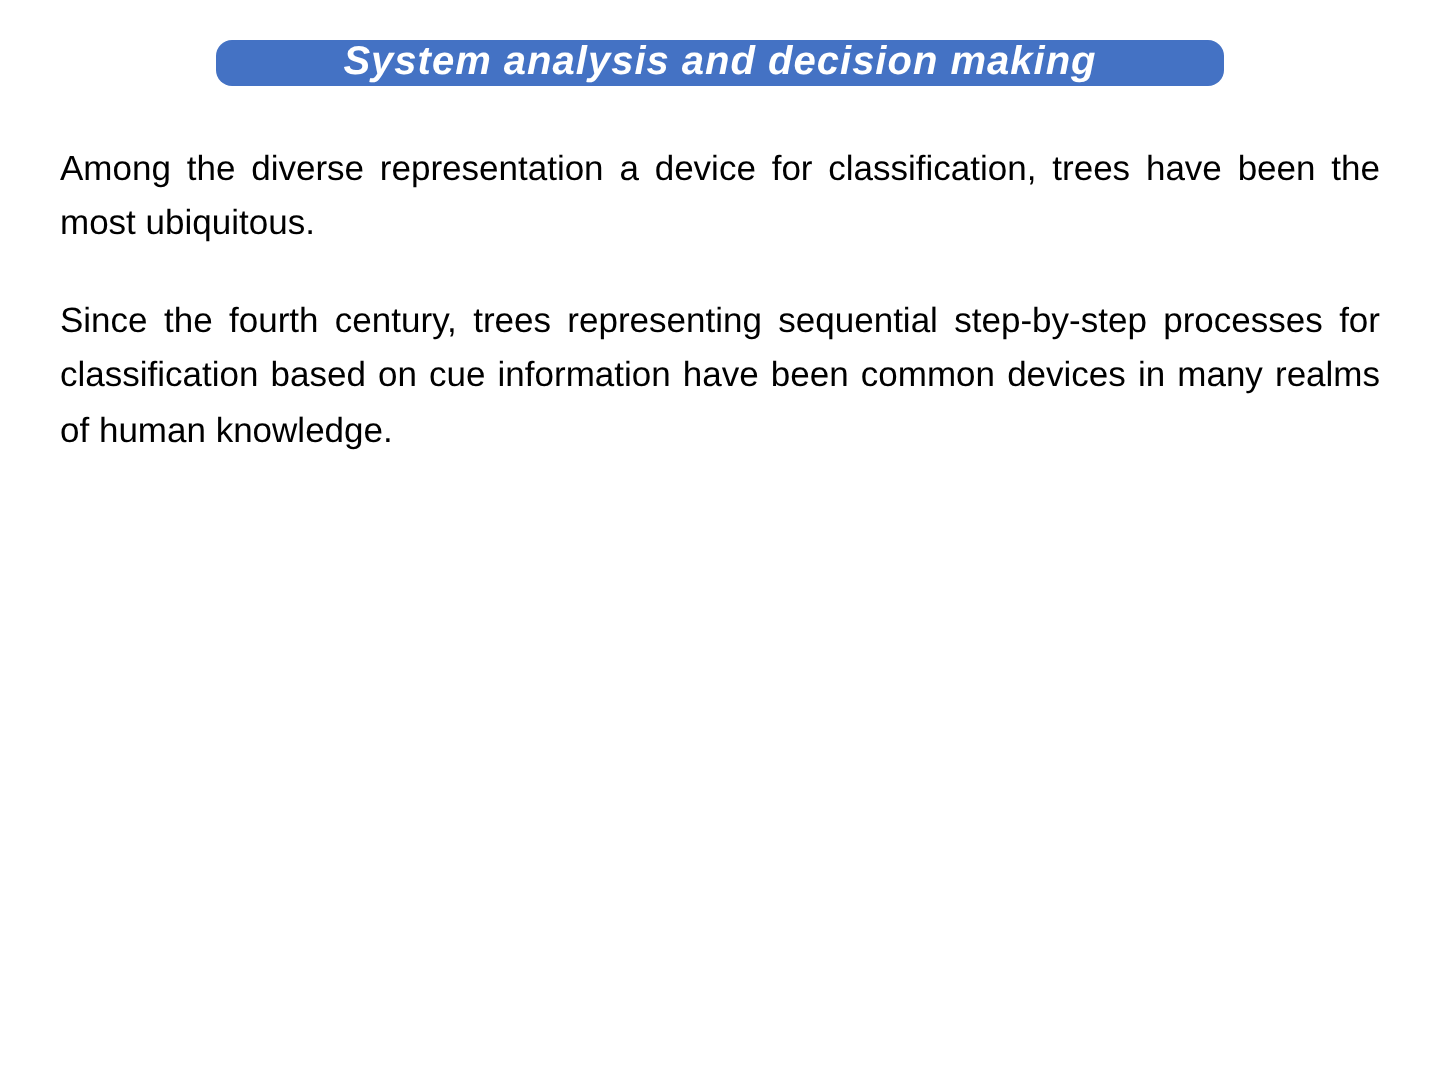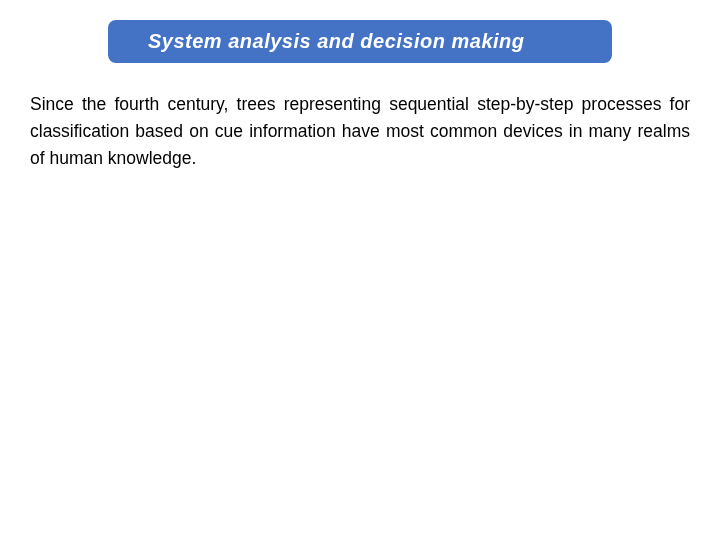--- a/index.html
+++ b/index.html
@@ -16,24 +16,24 @@
       display: flex;
       flex-direction: column;
       align-items: center;
       padding: 20px 30px;
       overflow: hidden;
     }
 
     .title-bar {
       background-color: #4472C4;
       border-radius: 8px;
-      padding: 10px 40px;
+      padding: 0 40px;
       margin-bottom: 28px;
       width: 504px;
-      text-align: left;
+      text-align: center;
     }
 
     .title-text {
       color: #ffffff;
       font-size: 20px;
       font-style: italic;
       font-weight: bold;
       letter-spacing: 0.5px;
     }
 
@@ -55,14 +55,15 @@
     }
   </style>
 </head>
 <body>
 
 <div class="title-bar">
   <span class="title-text">System analysis and decision making</span>
 </div>
 
 <div class="content">
-  <p class="paragraph">Since the fourth century, trees representing sequential step-by-step processes for classification based on cue information have most common devices in many realms of human knowledge.</p>
+  <p class="paragraph">Among the diverse representation a device for classification, trees have been the most ubiquitous.</p>
+  <p class="paragraph">Since the fourth century, trees representing sequential step-by-step processes for classification based on cue information have been common devices in many realms of human knowledge.</p>
 </div>
 
 </body></html>

